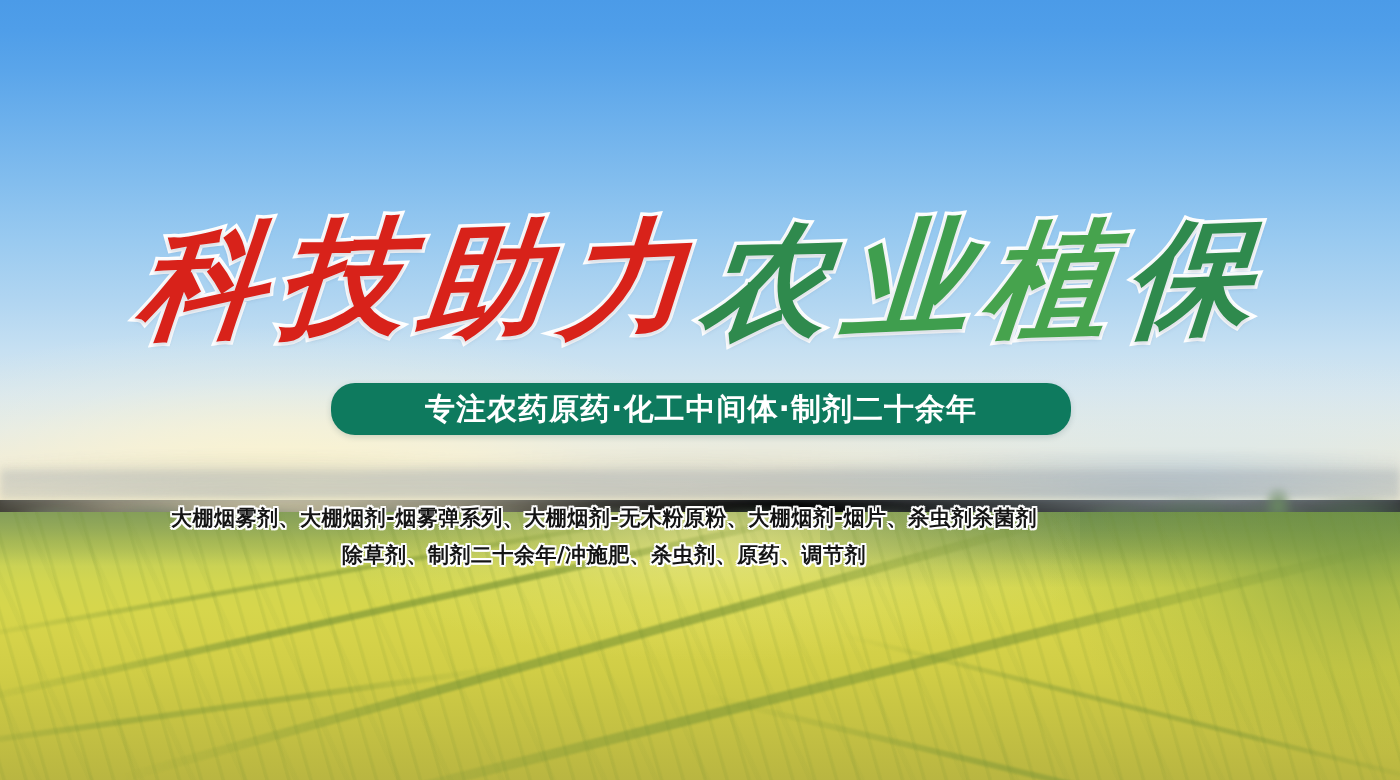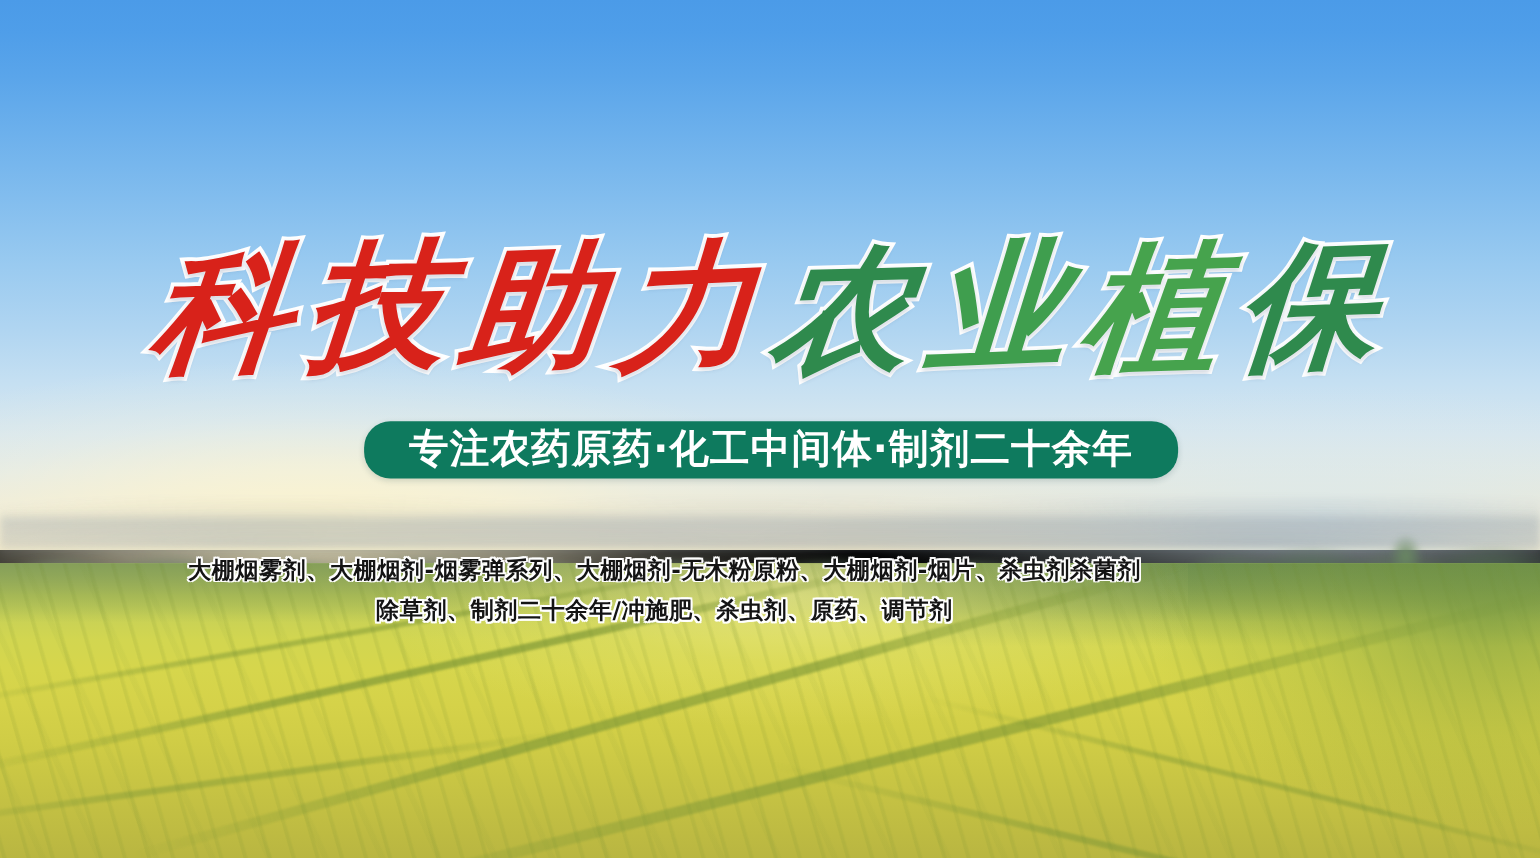--- a/index.html
+++ b/index.html
@@ -272,21 +272,21 @@
     width: 740px; height: 52px;
     background: #0e7a5e;
     border-radius: 24px;
     display: flex;
     align-items: center;
     justify-content: center;
     box-shadow: 0 2px 6px rgba(20,60,60,.18);
   }
   .badge-text {
     color: #ffffff;
-    font-size: 36px;
+    font-size: 30px;
     font-weight: 700;
     letter-spacing: 1px;
     line-height: 1;
     white-space: nowrap;
     font-family: "DejaVu Sans", "Liberation Sans", sans-serif;
   }
 
   
   .products {
     position: absolute;

